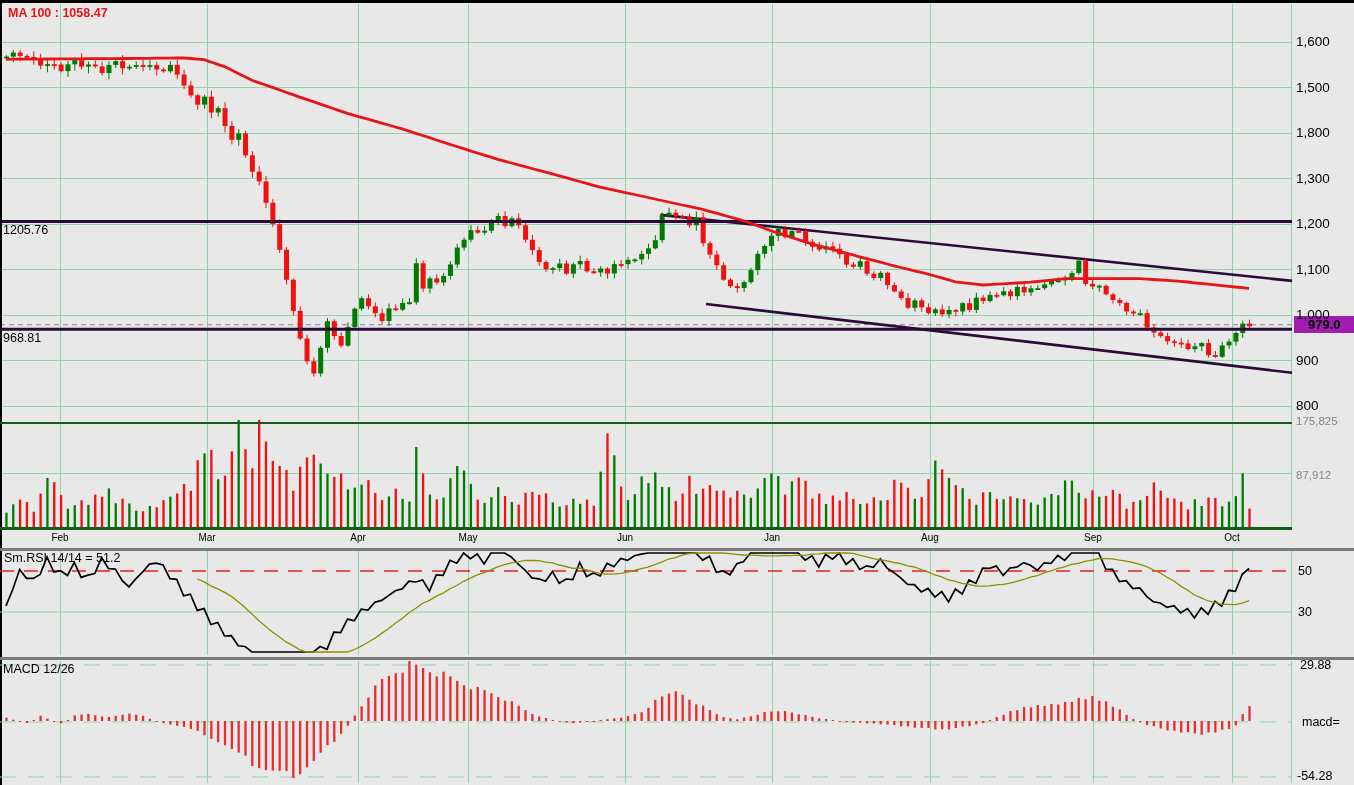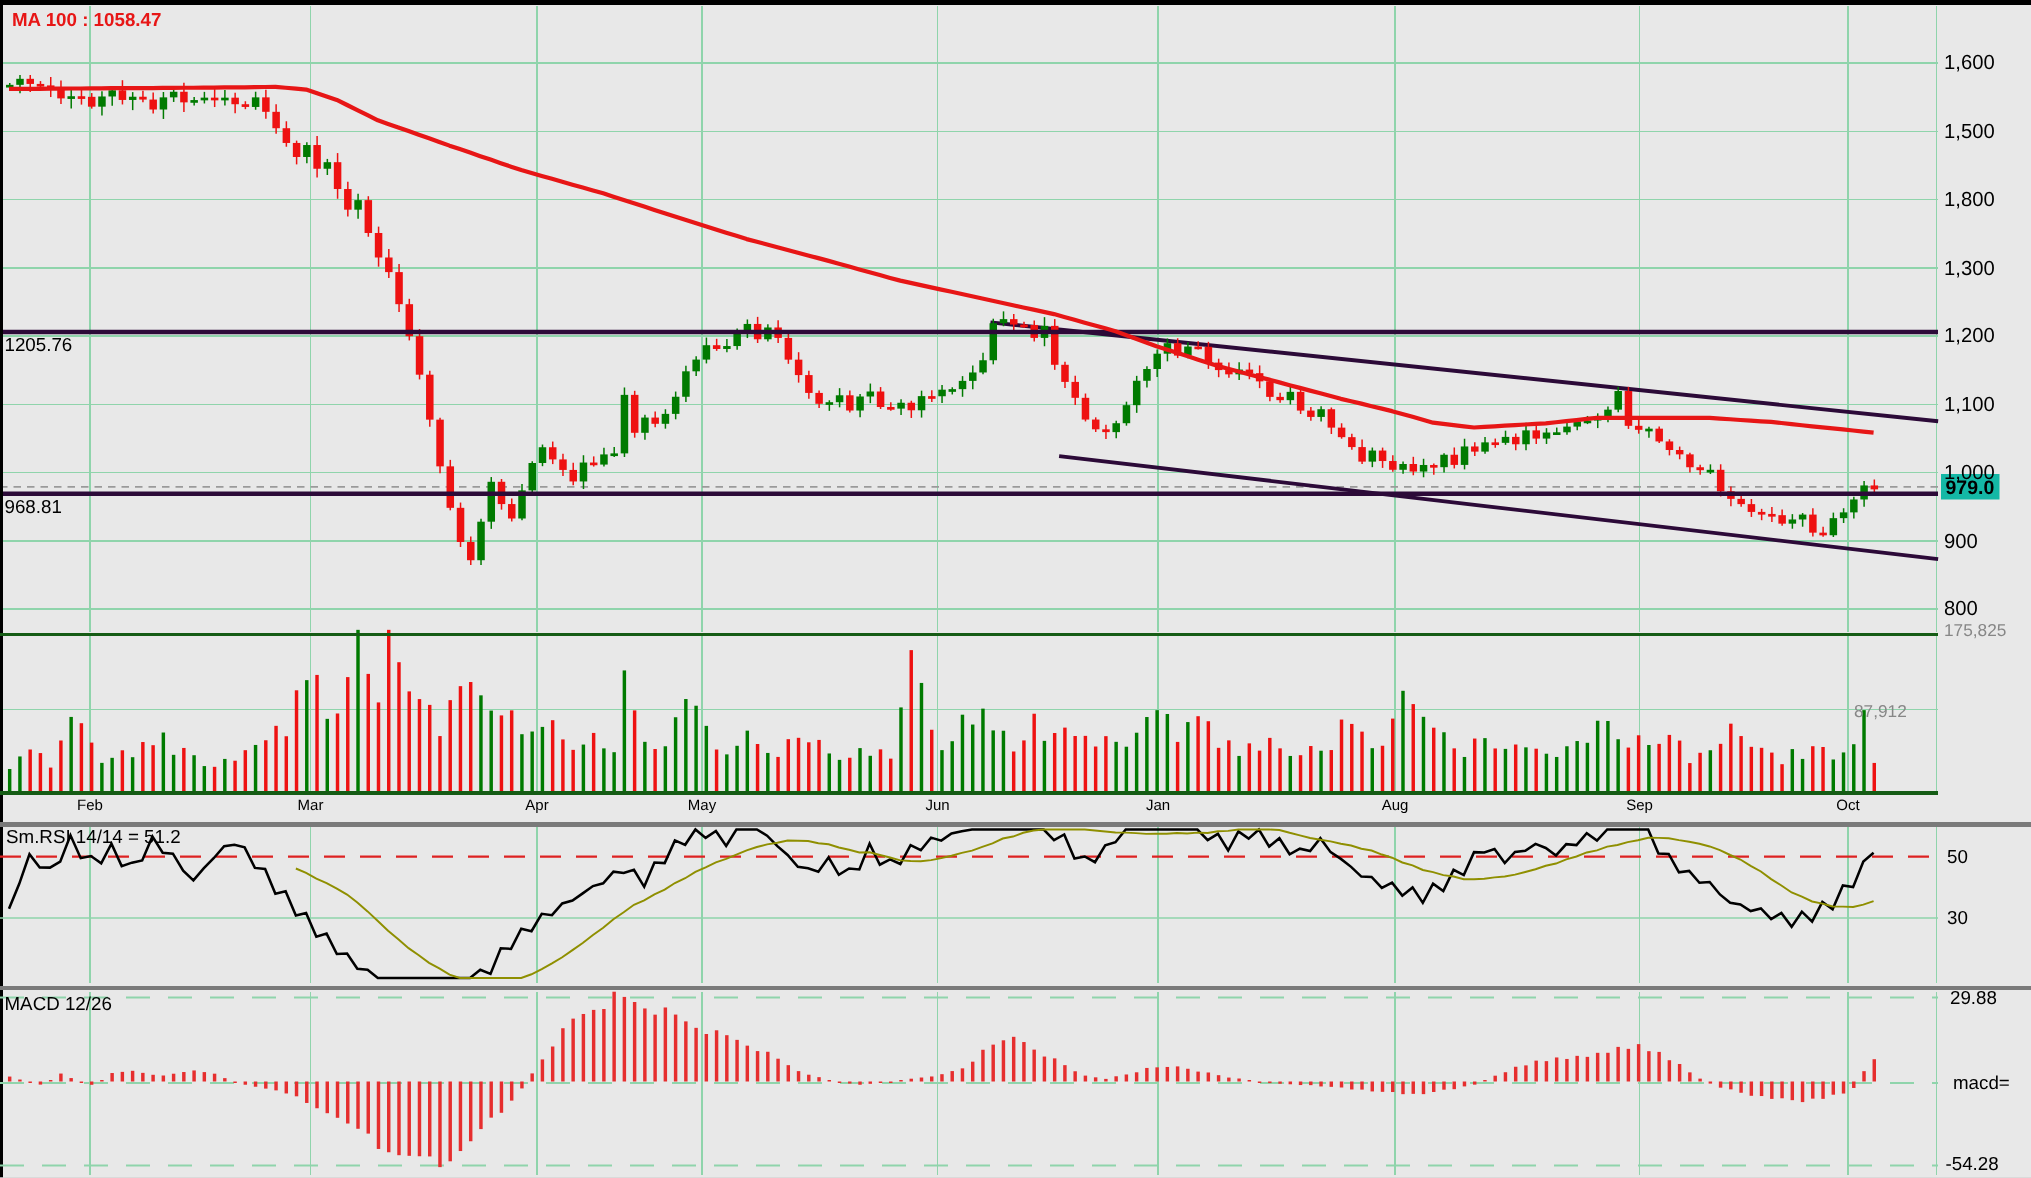--- a/index.html
+++ b/index.html
@@ -7,22 +7,22 @@
           font-family:"Liberation Sans","DejaVu Sans",sans-serif;}
   #chart-svg{position:absolute;left:0;top:0;}
   .lbl{position:absolute;color:#000;font-size:13px;line-height:15px;white-space:nowrap;}
   .axis-lbl{font-size:13.5px;}
   .gray-lbl{color:#868686;font-size:11.5px;}
   .side-lbl{font-size:12.5px;}
   .ma-lbl{color:#e71616;font-size:12.5px;font-weight:bold;}
   .level-lbl{font-size:12.5px;}
   .month-lbl{font-size:10px;transform:translateX(-50%);}
   .watermark{font-size:20px;color:#111;background:#e8e8e8;padding:0 5px 1px 2px;}
-  .price-tag{position:absolute;background:#14b8a6;color:#000;font-size:13px;line-height:17px;
-             padding:0 3px;font-weight:bold;}
+  .price-tag{position:absolute;background:#a21caf;color:#000;font-size:13px;line-height:17px;
+             padding:0 14px;font-weight:bold;}
   .annotation{position:absolute;border:1px solid #111;background:#ebebeb;text-align:center;
               font-size:12.5px;line-height:15px;padding:2px 6px;direction:rtl;}
   .panel-lbl{font-size:12.5px;}
 </style>
 </head>
 <body>
 
 <div class="screen">
   <svg id="chart-svg" width="1354" height="785">
       <g shape-rendering="crispEdges">
@@ -869,21 +869,21 @@
       <div class="lbl axis-lbl" style="left: 1296px; top: 34px;">1,600</div>
       <div class="lbl axis-lbl" style="left: 1296px; top: 79.5px;">1,500</div>
       <div class="lbl axis-lbl" style="left: 1296px; top: 125px;">1,800</div>
       <div class="lbl axis-lbl" style="left: 1296px; top: 170.5px;">1,300</div>
       <div class="lbl axis-lbl" style="left: 1296px; top: 216px;">1,200</div>
       <div class="lbl axis-lbl" style="left: 1296px; top: 261.5px;">1,100</div>
       <div class="lbl axis-lbl" style="left: 1296px; top: 307px;">1,000</div>
       <div class="lbl axis-lbl" style="left: 1296px; top: 352.5px;">900</div>
       <div class="lbl axis-lbl" style="left: 1296px; top: 398px;">800</div>
       <div class="lbl gray-lbl" style="left: 1296px; top: 413.999px;">175,825</div>
-      <div class="lbl gray-lbl" style="left: 1236px; top: 468px;">87,912</div>
+      <div class="lbl gray-lbl" style="left: 1296px; top: 468px;">87,912</div>
       <div class="lbl month-lbl" style="left: 60px; top: 530px;">Feb</div>
       <div class="lbl month-lbl" style="left: 207px; top: 530px;">Mar</div>
       <div class="lbl month-lbl" style="left: 358px; top: 530px;">Apr</div>
       <div class="lbl month-lbl" style="left: 468px; top: 530px;">May</div>
       <div class="lbl month-lbl" style="left: 625px; top: 530px;">Jun</div>
       <div class="lbl month-lbl" style="left: 772px; top: 530px;">Jan</div>
       <div class="lbl month-lbl" style="left: 930px; top: 530px;">Aug</div>
       <div class="lbl month-lbl" style="left: 1093px; top: 530px;">Sep</div>
       <div class="lbl month-lbl" style="left: 1232px; top: 530px;">Oct</div>
     </div>

